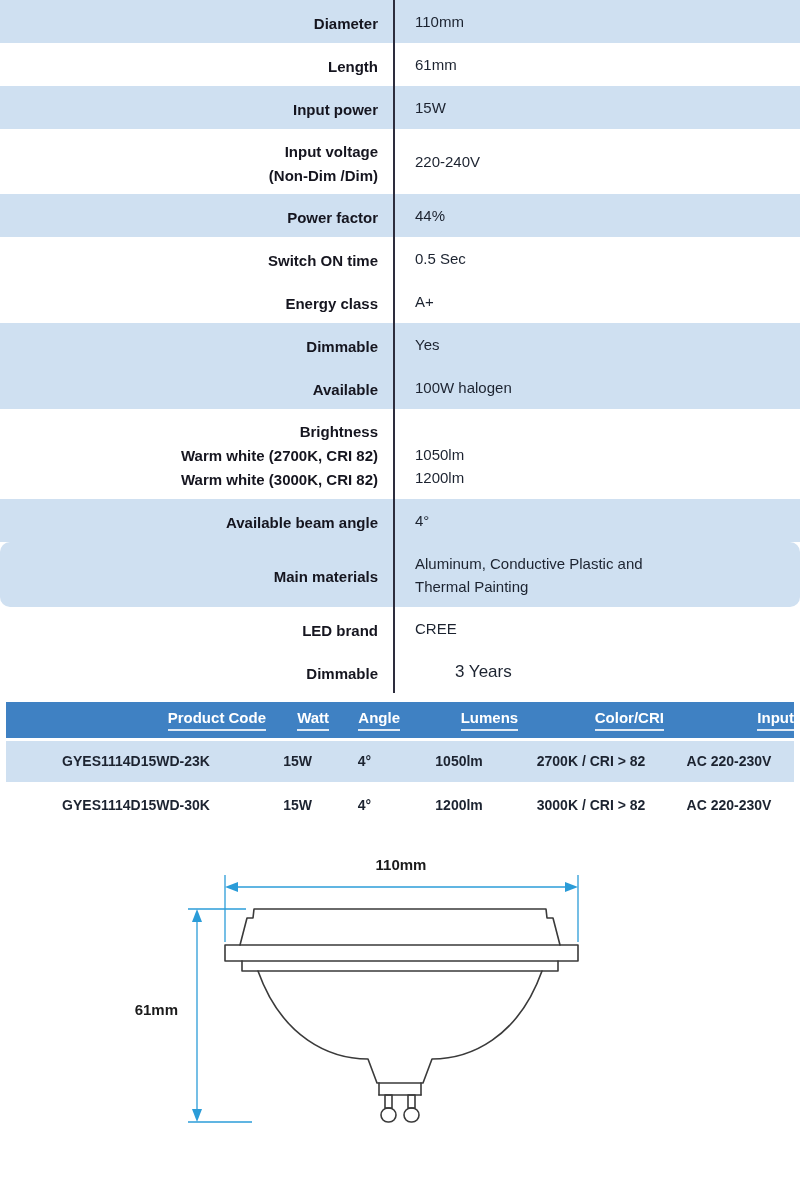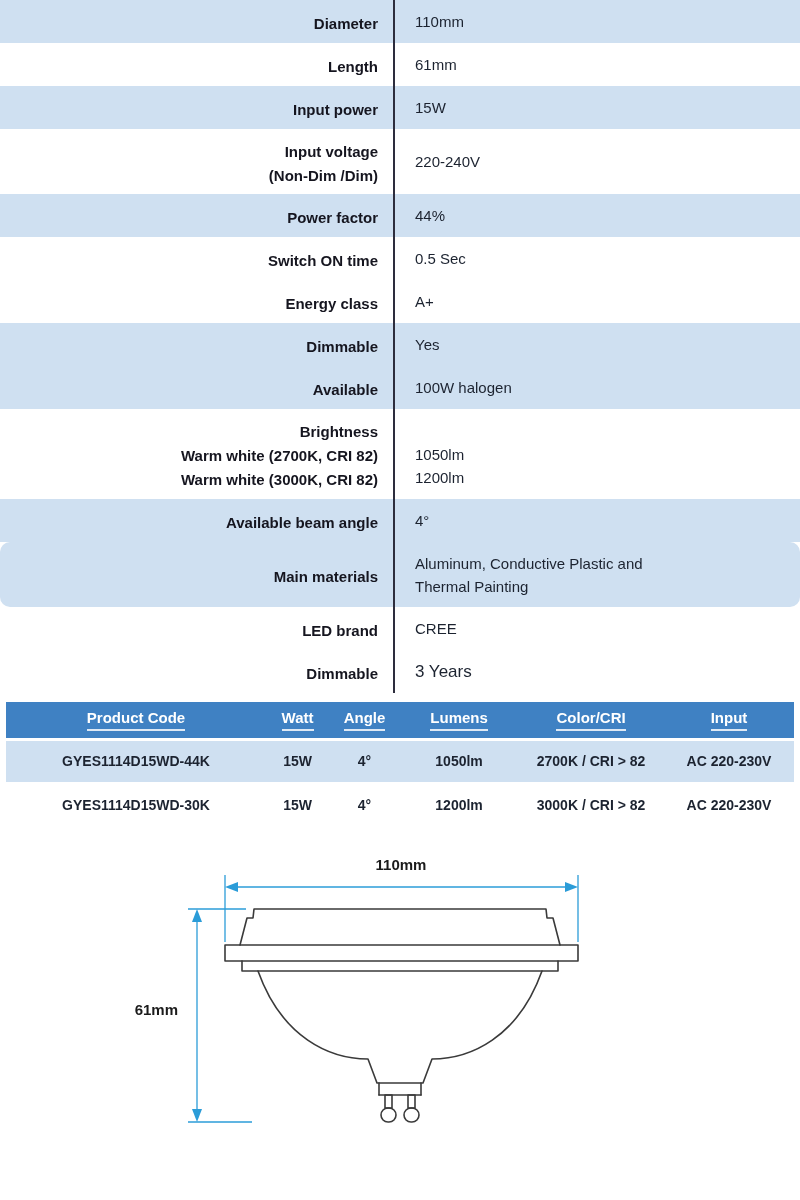--- a/index.html
+++ b/index.html
@@ -25,28 +25,28 @@
   }
   .spec-value {
     flex: 1;
     display: flex; align-items: center;
     font-size: 15px; line-height: 23px;
     color: #1c2330;
     padding: 4px 10px 4px 20px;
     white-space: pre-line;
   }
   .spec-value.vshift { transform: translateY(12px); }
-  .spec-value.big { font-size: 17px; }
+  .spec-value.big { font-size: 17px; margin-left: 40px; }
 
   
   .product-table { width: 788px; margin: 9px auto 0 auto; border-collapse: collapse; table-layout: fixed; }
   .product-table th {
     background: #3f81c3; color: #ffffff;
     font-size: 15px; font-weight: bold;
-    height: 37px; text-align: center;
+    height: 37px; text-align: right;
     border-bottom: 3px solid #ffffff;
   }
   .product-table th span {
     display: inline-block;
     border-bottom: 2px solid #dfe9f4;
     padding-bottom: 3px;
   }
   .product-table td {
     font-size: 14px; font-weight: bold; color: #1c2330;
     height: 44px; text-align: center;
@@ -157,21 +157,21 @@
         <th><span>Product Code</span></th>
         <th><span>Watt</span></th>
         <th><span>Angle</span></th>
         <th><span>Lumens</span></th>
         <th><span>Color/CRI</span></th>
         <th><span>Input</span></th>
       </tr>
     </thead>
     <tbody>
       <tr class="row-shade">
-        <td>GYES1114D15WD-44K</td>
+        <td>GYES1114D15WD-23K</td>
         <td>15W</td>
         <td>4°</td>
         <td>1050lm</td>
         <td>2700K / CRI &gt; 82</td>
         <td>AC 220-230V</td>
       </tr>
       <tr>
         <td>GYES1114D15WD-30K</td>
         <td>15W</td>
         <td>4°</td>

